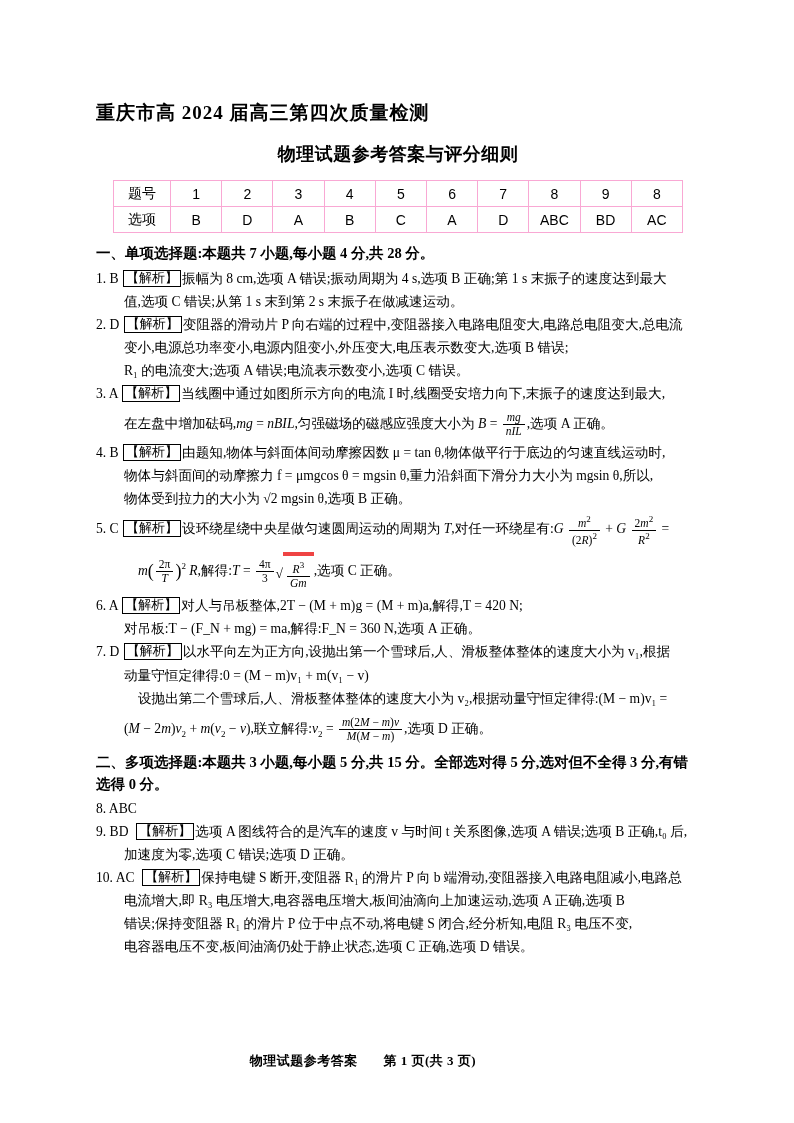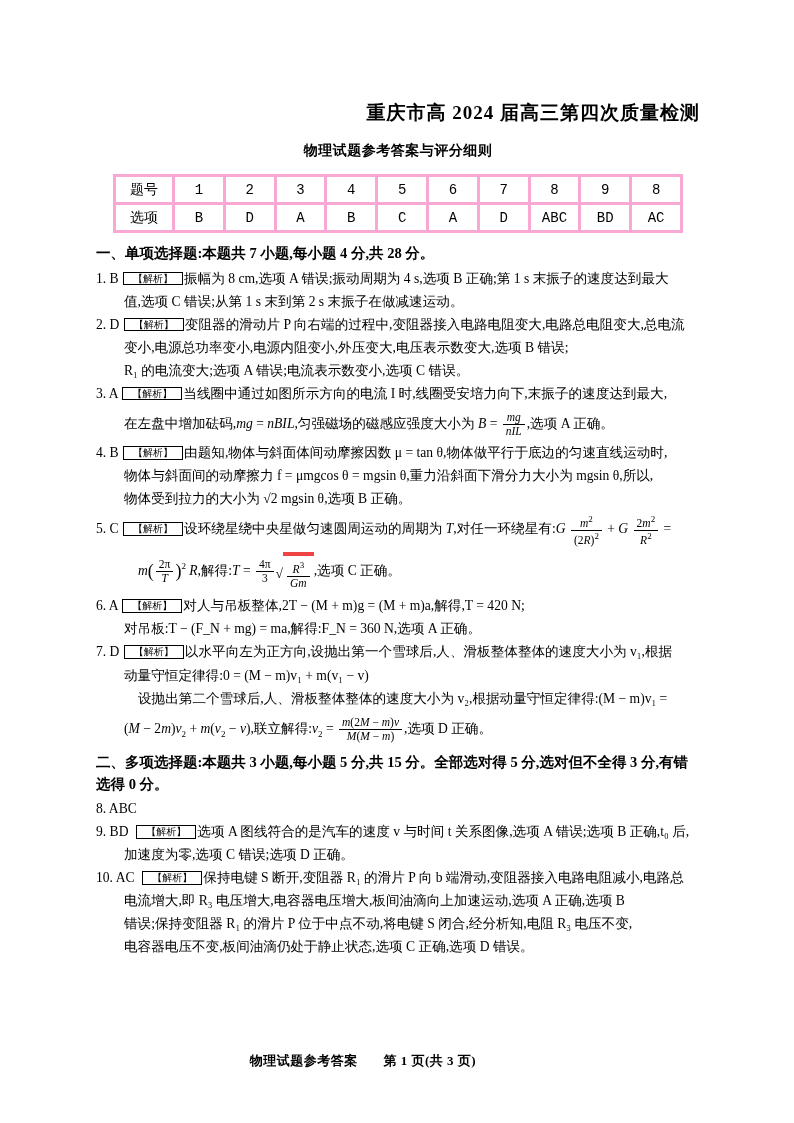--- a/index.html
+++ b/index.html
@@ -22,46 +22,46 @@
     padding: 0;
     box-sizing: border-box;
   }
   .content {
     position: absolute;
     left: 96px;
     top: 100px;
     width: 604px;
   }
   .doc-title {
-    text-align: right;
+    text-align: left;
     font-size: 19px;
     font-weight: bold;
     letter-spacing: 1px;
     margin: 0 0 16px 0;
   }
   .doc-subtitle {
     text-align: center;
-    font-size: 14px;
+    font-size: 18px;
     font-weight: bold;
     letter-spacing: 0.5px;
     margin: 0 0 14px 0;
   }
   table.answers {
     border-collapse: collapse;
     margin: 0 auto 10px auto;
     width: 570px;
     table-layout: fixed;
   }
   table.answers td {
-    border: 3px solid #f9a8d4;
+    border: 1px solid #f9a8d4;
     text-align: center;
     font-size: 14px;
     height: 25px;
     padding: 0;
-    font-family: Liberation Mono, monospace;
+    font-family: Liberation Sans, sans-serif;
   }
   table.answers td.hdr {
     width: 56px;
     font-size: 14px;
   }
   .section-head {
     font-size: 14.5px;
     font-weight: bold;
     margin: 6px 0 3px 0;
     line-height: 1.5;
@@ -73,23 +73,23 @@
     text-align: justify;
   }
   .qnum {
     font-weight: normal;
   }
   .indent1 { text-indent: 0; padding-left: 28px; }
   .indent2 { text-indent: 0; padding-left: 42px; }
   .boxed {
     display: inline-block;
     border: 1px solid #000;
-    padding: 0 9px;
+    padding: 0 2px;
     line-height: 1.15;
-    font-size: 10px;
+    font-size: 13px;
     margin: 0 1px;
     vertical-align: 1px;
   }
   .frac {
     display: inline-block;
     vertical-align: middle;
     text-align: center;
     font-size: 11.5px;
     line-height: 1.15;
     margin: 0 2px;

